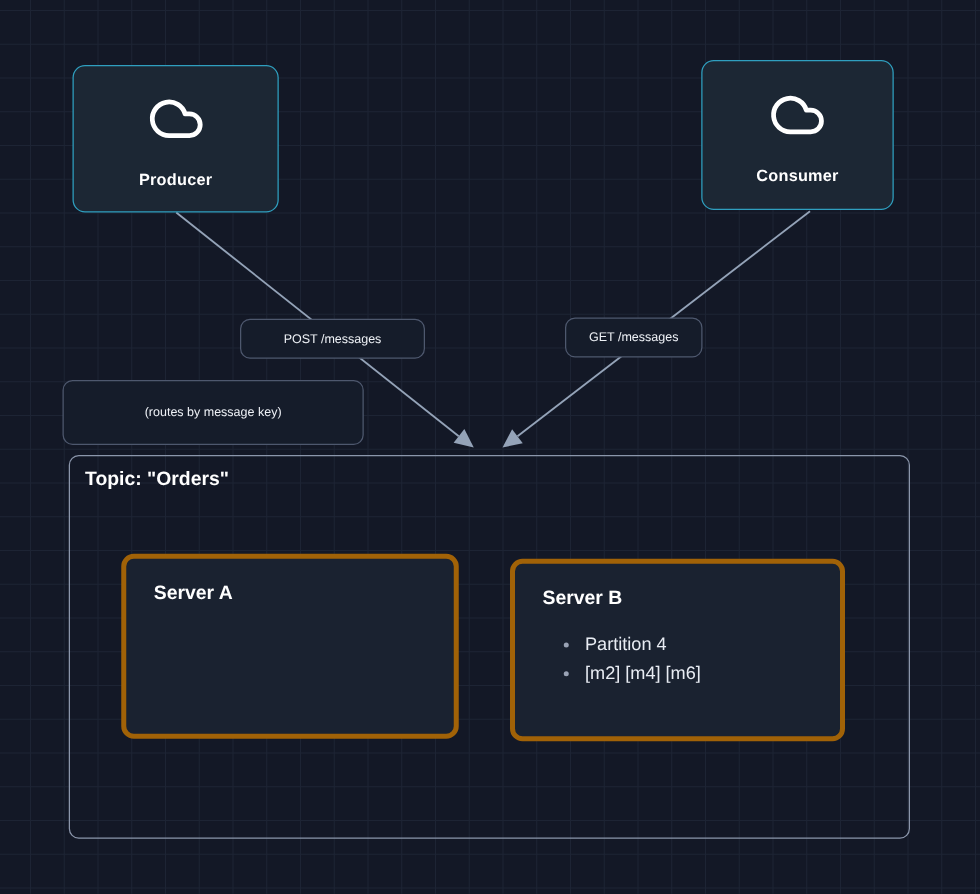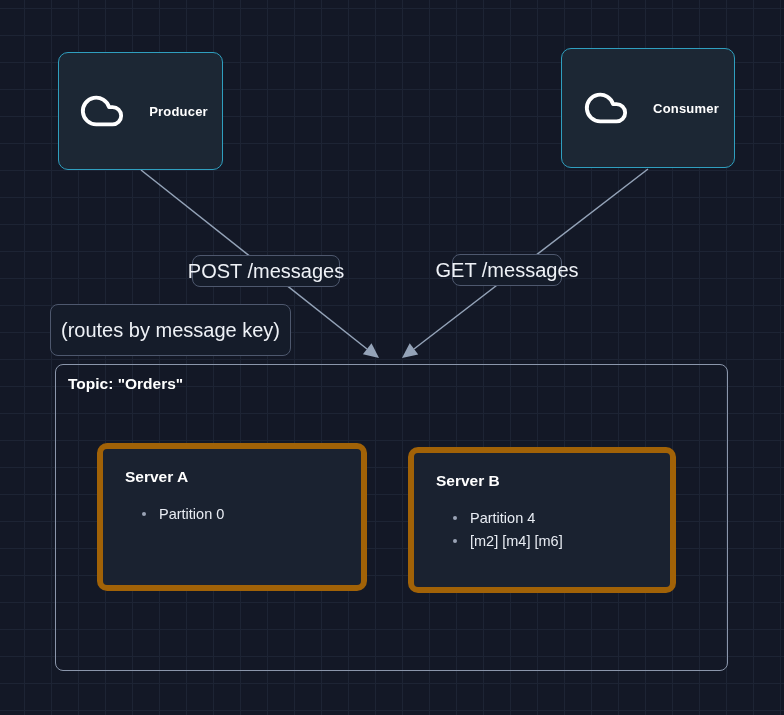--- a/index.html
+++ b/index.html
@@ -22,44 +22,45 @@
     width: 784px; height: 715px;
     z-index: 1;
   }
 
   .node {
     position: absolute;
     background: #1c2734;
     border: 1.5px solid #2f9fbf;
     border-radius: 10px;
     display: flex;
+    flex-direction: column;
     align-items: center;
     justify-content: center;
     gap: 18px;
     z-index: 2;
   }
   .node-producer { left: 58px; top: 52px; width: 165px; height: 118px; }
-  .node-consumer { left: 561px; top: 48px; width: 174px; height: 120px; }
+  .node-consumer { left: 561px; top: 48px; width: 154px; height: 120px; }
   .node-label {
     font-size: 13px;
     font-weight: bold;
     color: #ffffff;
     letter-spacing: 0.2px;
   }
   .cloud { width: 58px; height: 46px; }
 
   .edge-label {
     position: absolute;
     display: flex;
     align-items: center;
     justify-content: center;
     background: #151c2a;
     border: 1px solid #4e586e;
     border-radius: 8px;
-    font-size: 20px;
+    font-size: 10px;
     color: #eef1f6;
     z-index: 3;
     white-space: nowrap;
   }
   .edge-label-post { left: 192px; top: 255px; width: 148px; height: 32px; }
   .edge-label-get  { left: 452px; top: 254px; width: 110px; height: 32px; }
   .edge-label-routes { left: 50px; top: 304px; width: 241px; height: 52px; }
 
   .topic-panel {
     position: absolute;
@@ -73,21 +74,21 @@
     position: absolute;
     left: 12px; top: 10px;
     font-size: 15.5px;
     font-weight: bold;
     color: #ffffff;
   }
 
   .server-card {
     position: absolute;
     background: #1a2230;
-    border: 6px solid #a16207;
+    border: 4px solid #a16207;
     border-radius: 10px;
     padding: 19px 0 17px 22px;
   }
   .server-a { left: 41px; top: 78px; width: 270px; height: 148px; }
   .server-b { left: 352px; top: 82px; width: 268px; height: 146px; }
   .server-title {
     font-size: 15.5px;
     font-weight: bold;
     color: #ffffff;
     margin-bottom: 16px;
@@ -136,24 +137,20 @@
 <div class="edge-label edge-label-post">POST /messages</div>
 <div class="edge-label edge-label-get">GET /messages</div>
 <div class="edge-label edge-label-routes">(routes by message key)</div>
 
 <div class="topic-panel">
   <div class="topic-title">Topic: "Orders"</div>
 
   <div class="server-card server-a">
     <div class="server-title">Server A</div>
     <ul class="partition-list">
-      <li>
-        <span class="bullet"></span>
-        <span>Partition 0</span>
-      </li>
     </ul>
   </div>
 
   <div class="server-card server-b">
     <div class="server-title">Server B</div>
     <ul class="partition-list">
       <li>
         <span class="bullet"></span>
         <span>Partition 4</span>
       </li>

